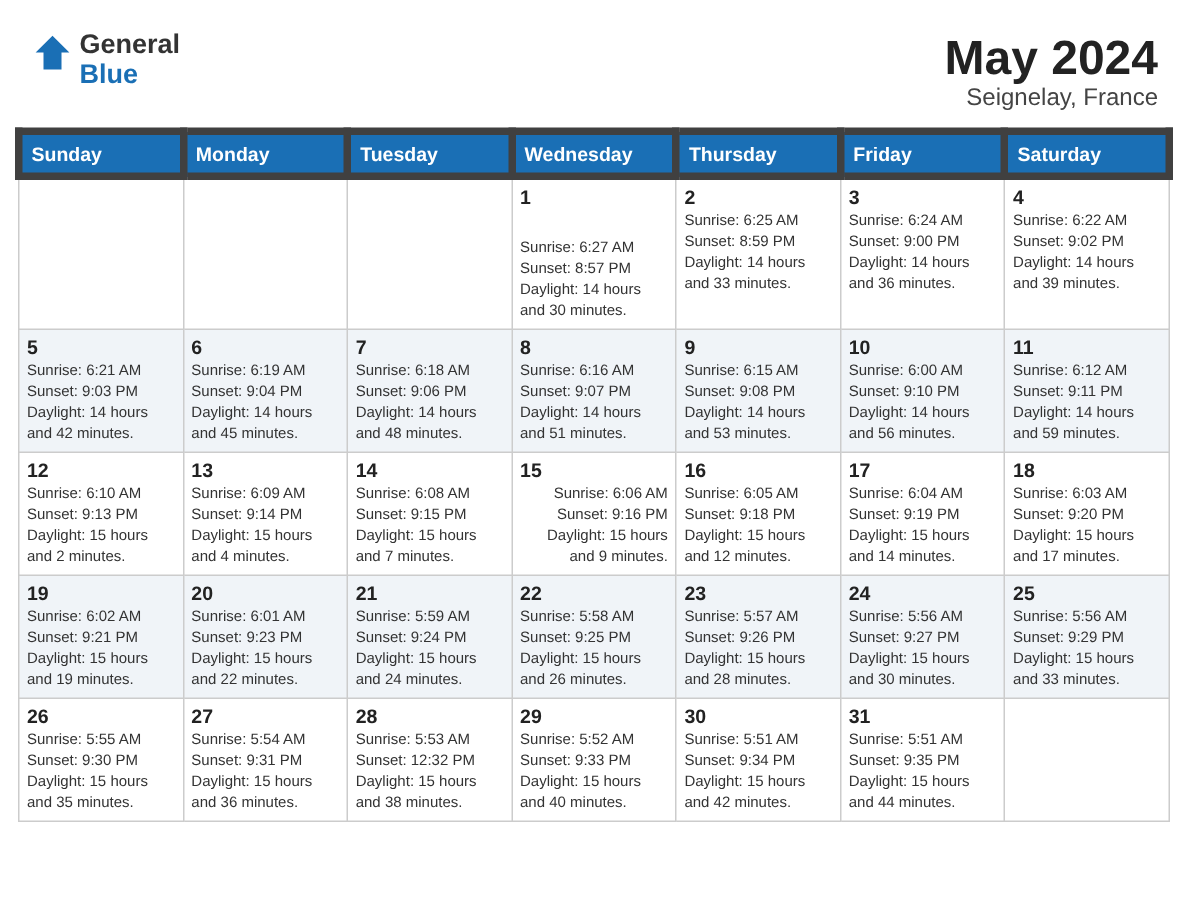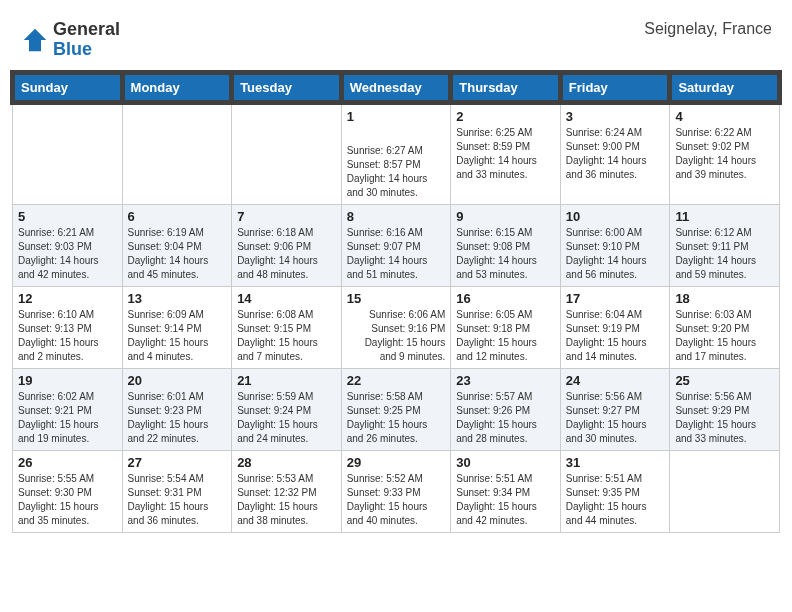--- a/index.html
+++ b/index.html
@@ -11,21 +11,21 @@
       padding: 10px;
     }
     .header {
       display: flex;
       justify-content: space-between;
       align-items: flex-start;
       padding: 10px 10px 5px 10px;
     }
     .logo {
       display: flex;
-      align-items: center;
+      align-items: flex-start;
     }
     .logo-text {
       display: flex;
       flex-direction: column;
       line-height: 1.1;
     }
     .logo-general {
       font-size: 18px;
       font-weight: bold;
       color: #333;
@@ -110,20 +110,21 @@
   <div class="logo">
     <svg class="logo-icon" viewBox="0 0 40 40">
       <polygon points="20,5 35,20 28,20 28,35 12,35 12,20 5,20" fill="#1a6fb5"></polygon>
     </svg>
     <div class="logo-text">
       <span class="logo-general">General</span>
       <span class="logo-blue">Blue</span>
     </div>
   </div>
   <div class="title-block">
+    <div class="month-year">May 2024</div>
     <div class="location">Seignelay, France</div>
   </div>
 </div>
 
 <table class="calendar">
   <thead>
     <tr>
     <th>Sunday</th>
         <th>Monday</th>
         <th>Tuesday</th>

